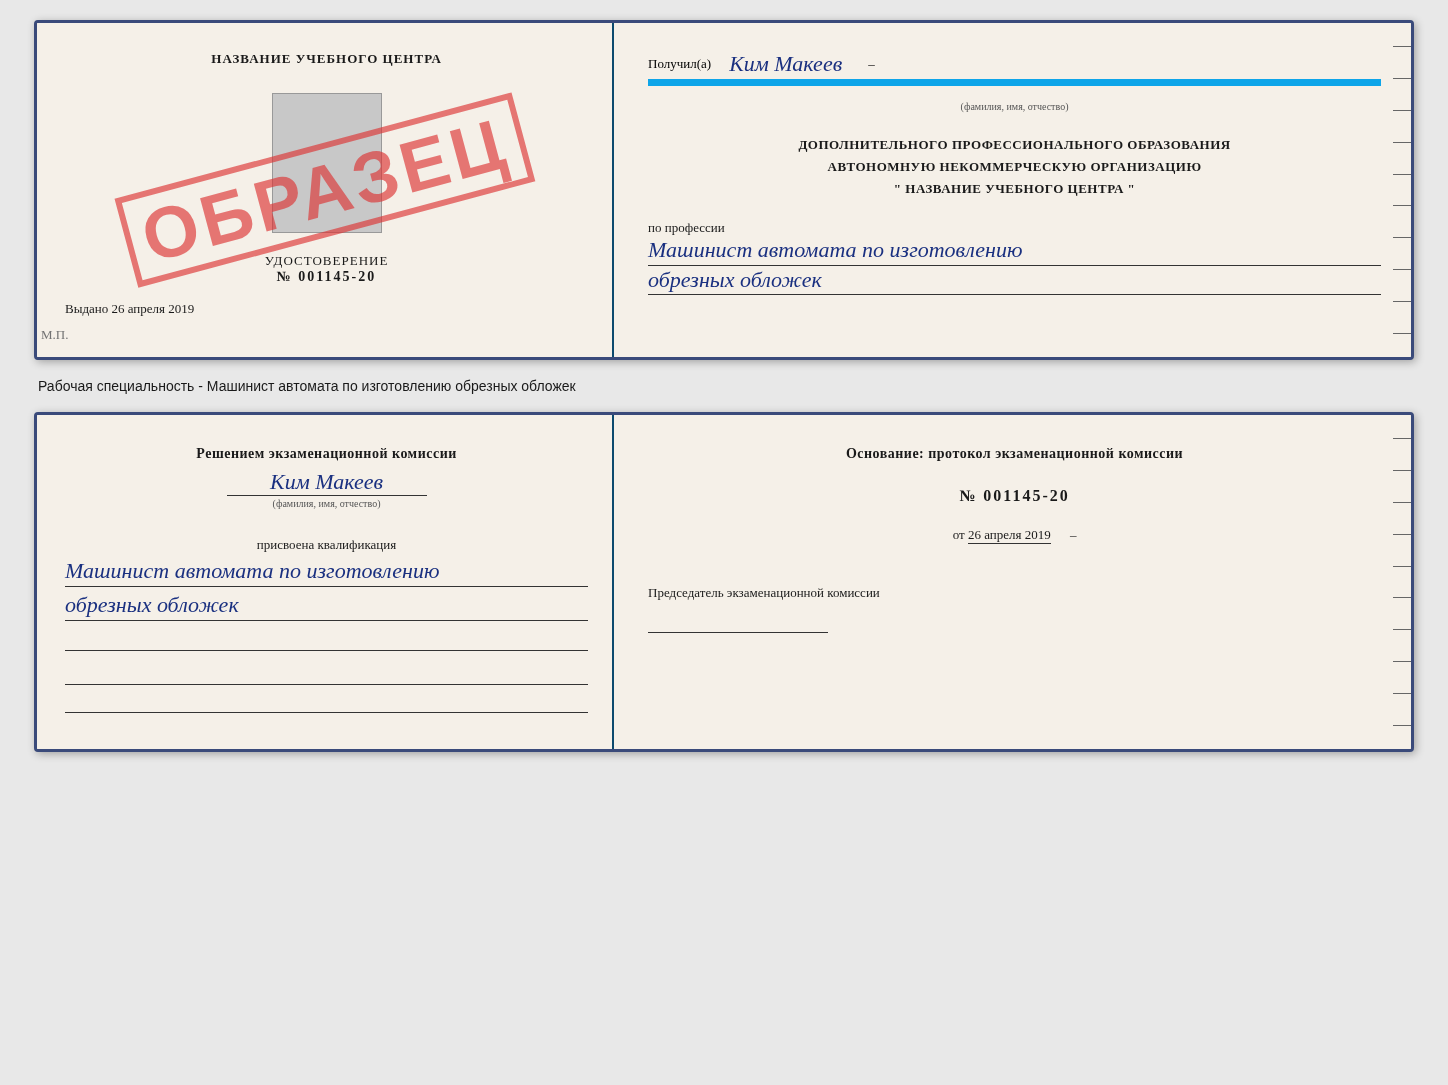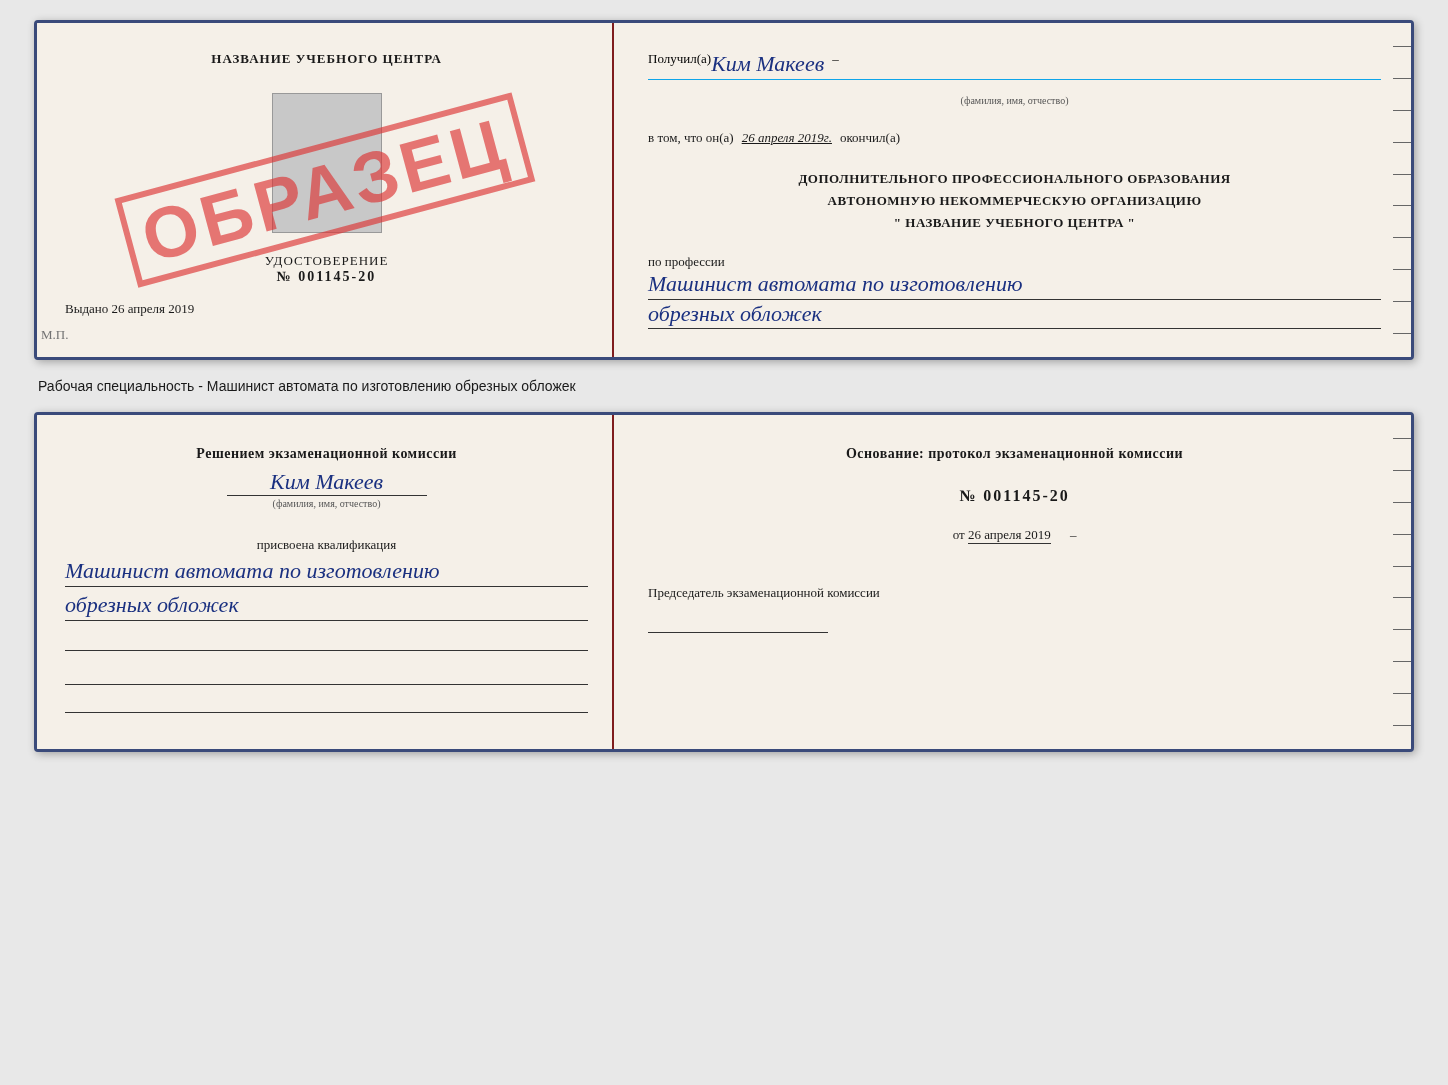--- a/index.html
+++ b/index.html
@@ -31,21 +31,21 @@
       width: 100%;
       min-height: 340px;
       position: relative;
       overflow: hidden;
       box-shadow: 2px 2px 8px rgba(0,0,0,0.3);
     }
 
     
     .doc-left {
       width: 42%;
-      border-right: 2px solid #7f1d1d;
+      border-right: 2px solid #0c4a6e;
       padding: 28px 24px 20px 28px;
       display: flex;
       flex-direction: column;
       align-items: center;
       position: relative;
       background: #f5f0e8;
     }
 
     
     .doc-right {
@@ -349,32 +349,27 @@
       </div>
       <div class="issued-date">
         <span>Выдано</span>
         <span>26 апреля 2019</span>
       </div>
       <div class="stamp-obrazec">ОБРАЗЕЦ</div>
       <div class="mp-label">М.П.</div>
     </div>
 
     <div class="doc-right">
-      <div style="display:flex;align-items:flex-start;gap:0;border-bottom:1px solid #0ea5e9;padding-bottom:2px;">
+      <div style="display:flex;align-items:center;gap:18px;border-bottom:7px solid #0ea5e9;padding-bottom:2px;">
         <span style="font-size:13px;">Получил(а)</span>
         <span class="recipient-name">Ким Макеев</span>
         <span style="font-size:13px;margin-left:8px;">–</span>
       </div>
       <div style="font-size:10px;color:#555;text-align:center;margin-top:1px;">(фамилия, имя, отчество)</div>
 
-      <div class="date-line" style="margin-top:10px;">
-        <span style="font-size:13px;">в том, что он(а)</span>
-        <span class="date-value">26 апреля 2019г.</span>
-        <span style="font-size:13px;">окончил(а)</span>
-      </div>
 
       <div class="org-block" style="margin-top:8px;">
         <div>ДОПОЛНИТЕЛЬНОГО ПРОФЕССИОНАЛЬНОГО ОБРАЗОВАНИЯ</div>
         <div>АВТОНОМНУЮ НЕКОММЕРЧЕСКУЮ ОРГАНИЗАЦИЮ</div>
         <div>" НАЗВАНИЕ УЧЕБНОГО ЦЕНТРА "</div>
       </div>
 
       <div class="profession-block">
         <div class="profession-label">по профессии</div>
         <span class="profession-value">Машинист автомата по изготовлению</span>

